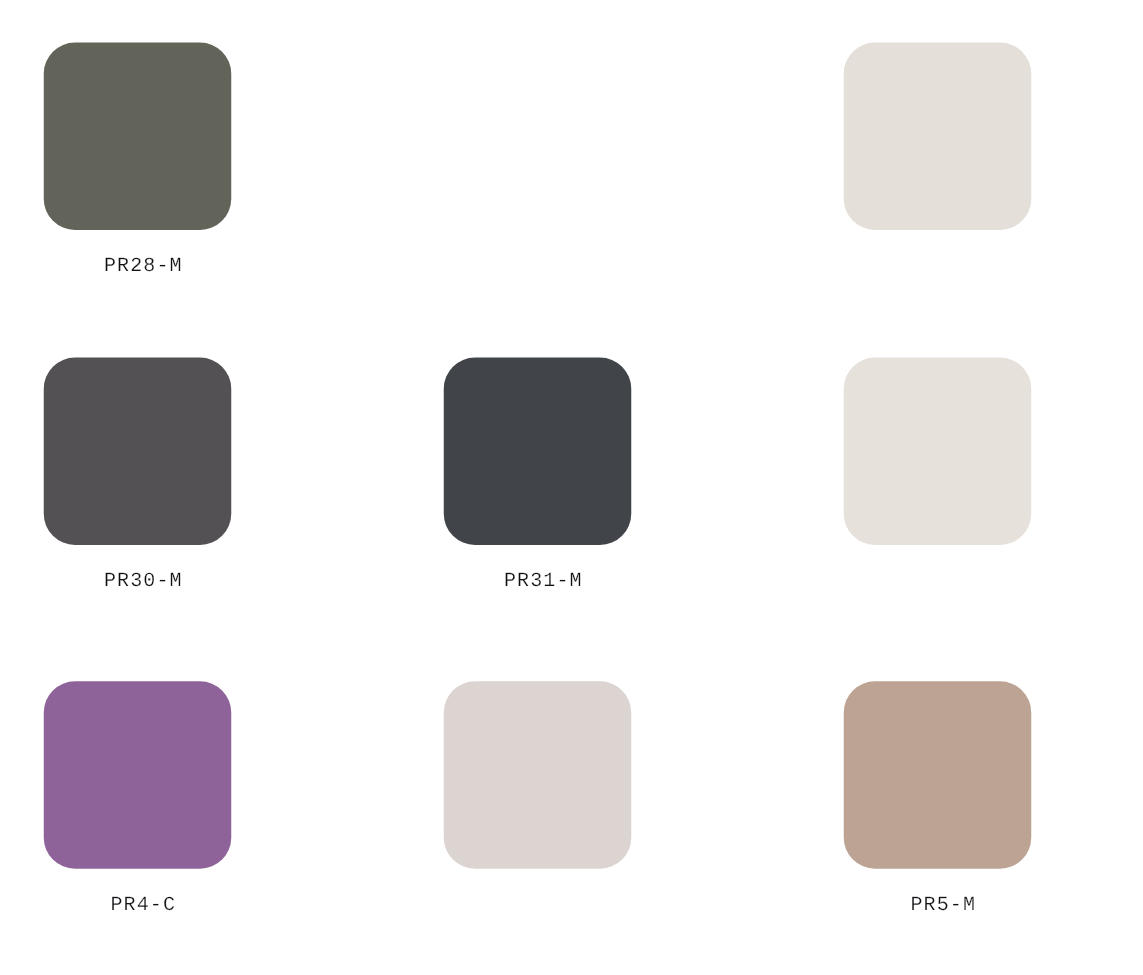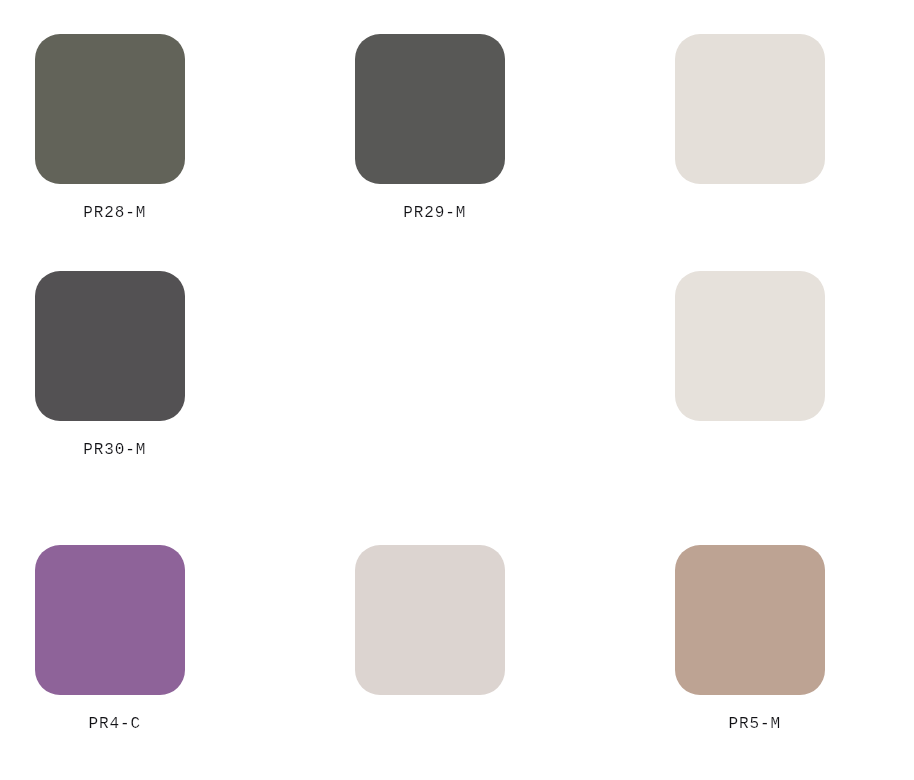--- a/index.html
+++ b/index.html
@@ -48,43 +48,43 @@
     white-space:nowrap;
     transform:translateZ(0);   
   }
 
   
   .col-1{ left:35px;  }
   .col-2{ left:355px; }
   .col-3{ left:675px; }
   
   .row-1{ top:34px;  }
-  .row-2{ top:271px; }
+  .row-2{ top:286px; }
   .row-3{ top:545px; }
 </style>
 </head>
 <body style="background: rgb(255, 255, 255);">
 
 <div class="palette-grid">
 
   <div class="swatch-cell col-1 row-1">
     <div class="swatch-chip" style="background: rgb(98, 99, 89);"></div>
     <div class="swatch-label">PR28-M</div>
   </div>
-  <div class="swatch-cell col-2 row-1">
-    <div class="swatch-chip" style="background: rgb(88, 88, 86);"></div>
-    <div class="swatch-label">PR29-M</div>
-  </div>
   <div class="swatch-cell col-3 row-1">
     <div class="swatch-chip" style="background: rgb(228, 223, 217);"></div>
   </div>
 
   <div class="swatch-cell col-1 row-2">
     <div class="swatch-chip" style="background: rgb(83, 81, 83);"></div>
     <div class="swatch-label">PR30-M</div>
+  </div>
+  <div class="swatch-cell col-2 row-2">
+    <div class="swatch-chip" style="background: rgb(65, 69, 74);"></div>
+    <div class="swatch-label">PR31-M</div>
   </div>
   <div class="swatch-cell col-3 row-2">
     <div class="swatch-chip" style="background: rgb(230, 225, 219);"></div>
   </div>
 
   <div class="swatch-cell col-1 row-3">
     <div class="swatch-chip" style="background: rgb(142, 99, 153);"></div>
     <div class="swatch-label">PR4-C</div>
   </div>
   <div class="swatch-cell col-2 row-3">

